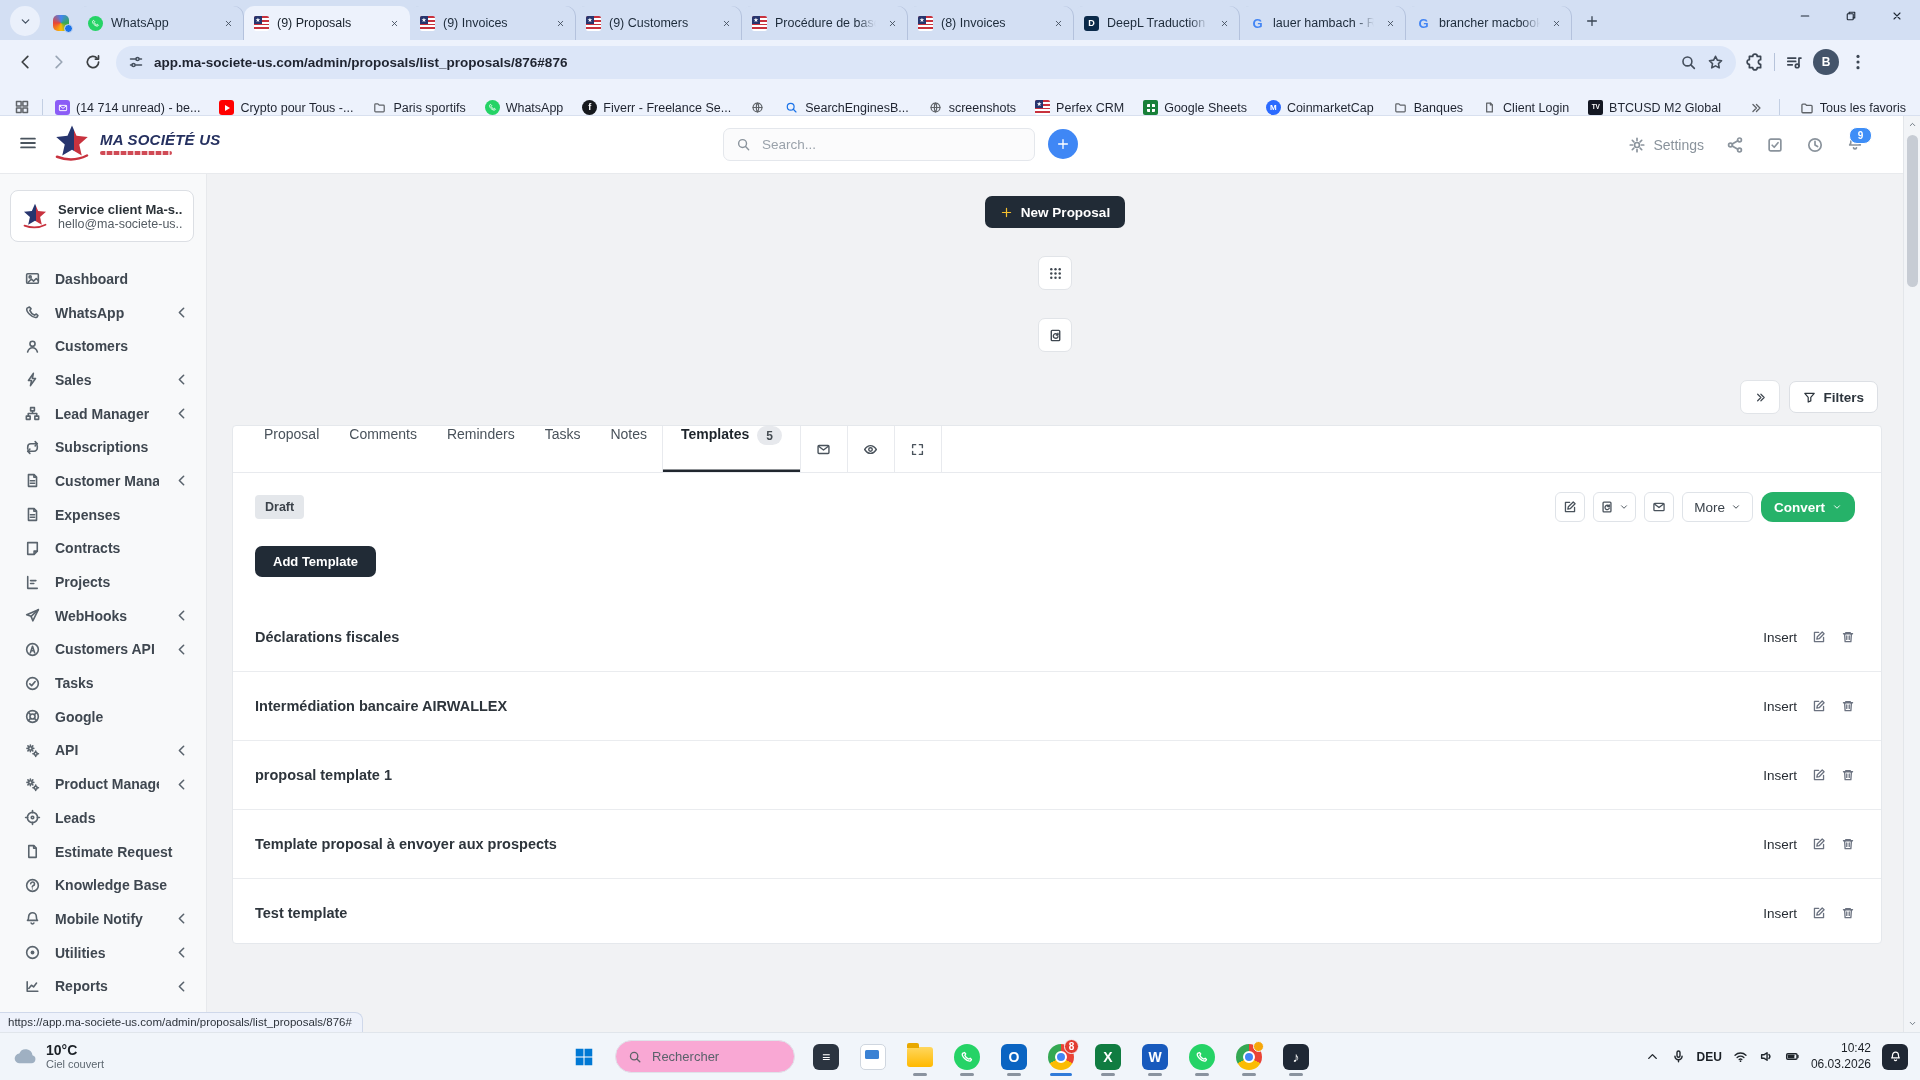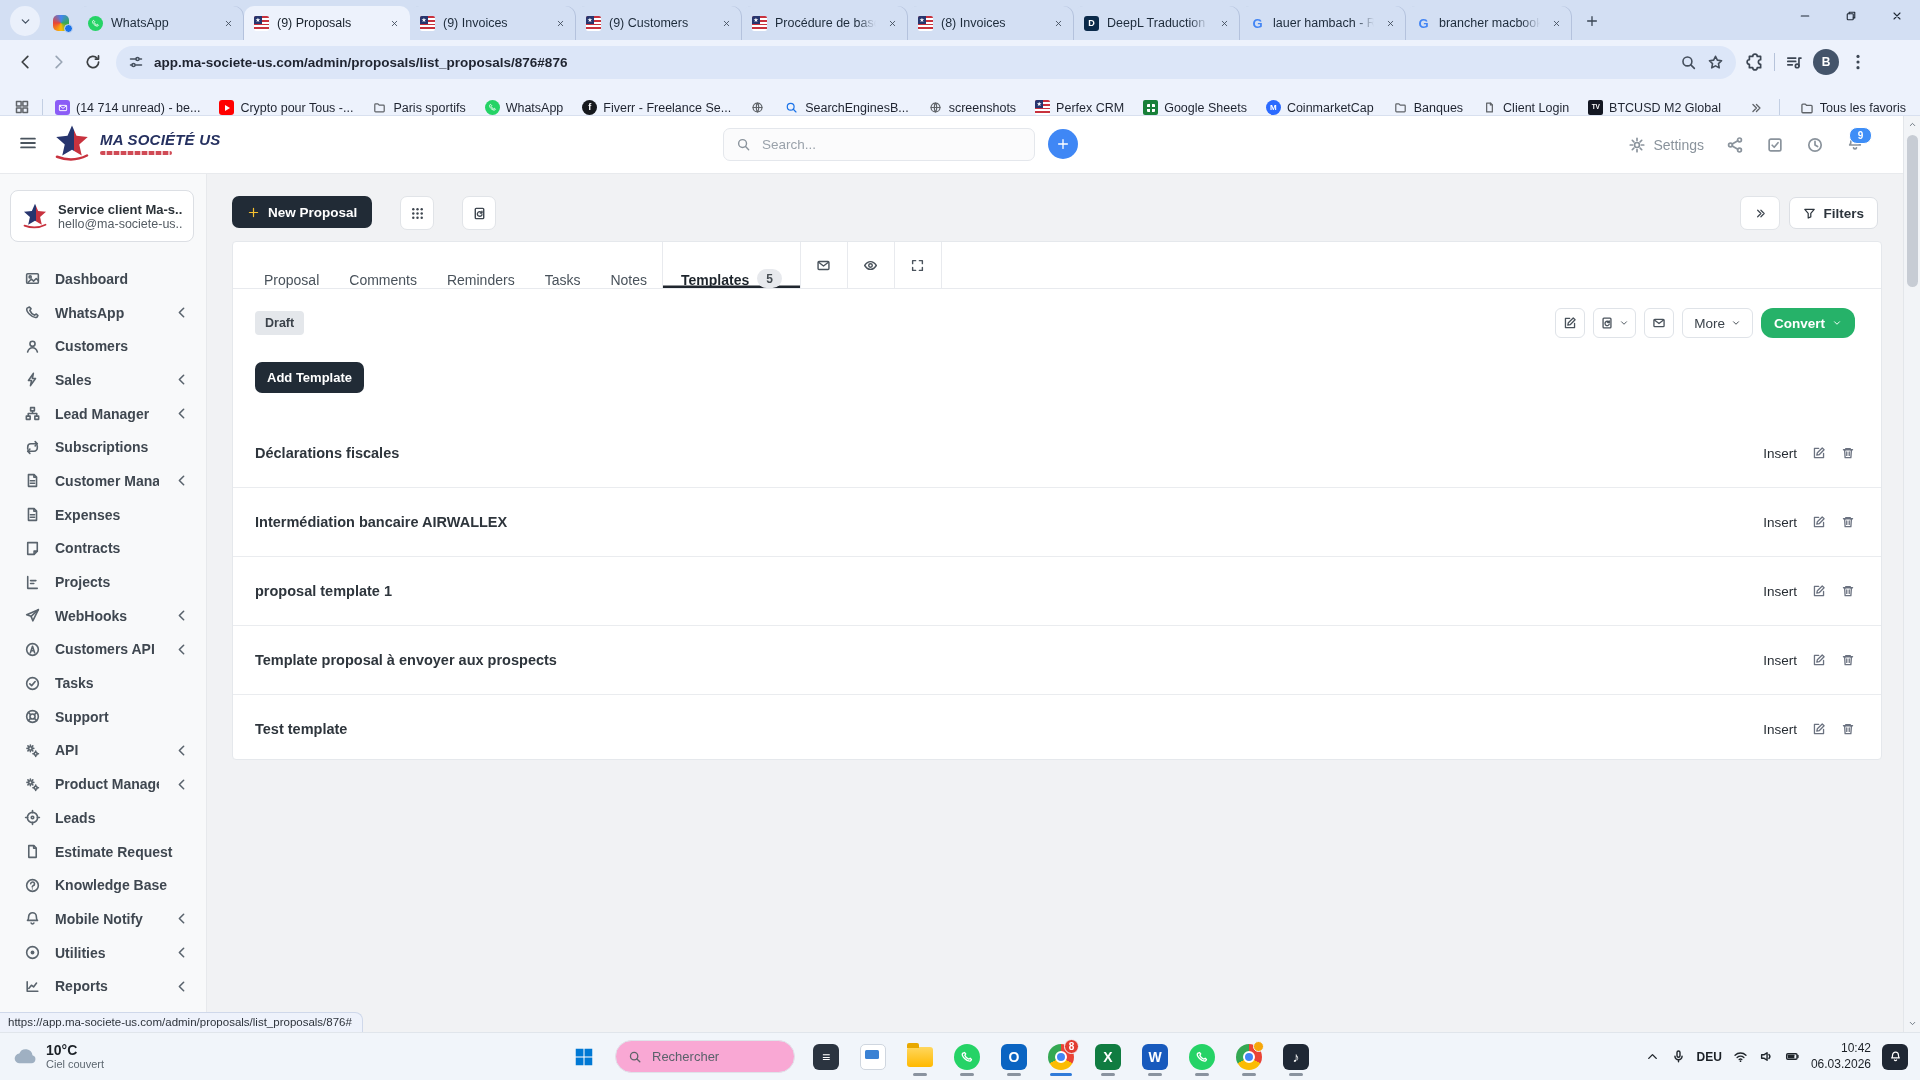--- a/index.html
+++ b/index.html
@@ -111,36 +111,36 @@
   .uc-col{display:flex;flex-direction:column;overflow:hidden;}
   .uc-name{font-size:13px;font-weight:700;color:#2b3238;white-space:nowrap;}
   .uc-mail{font-size:12.5px;color:#545c63;white-space:nowrap;}
   .side-nav{display:flex;flex-direction:column;padding-top:8px;}
   .side-item{height:33.7px;display:flex;align-items:center;gap:14px;padding:0 16px 0 24px;color:#3f4750;}
   .side-item .ic{width:17px;height:17px;color:#5a646d;}
   .side-label{font-size:14px;font-weight:600;flex:1;white-space:nowrap;overflow:hidden;}
   .side-chev{width:11px;height:11px;color:#5f6a74;}
 
   .content{flex:1;overflow:hidden;}
-  .action-row{display:flex;align-items:flex-start;margin:22px 42px 0 25px;gap:28px;}
+  .action-row{display:flex;align-items:center;margin:22px 42px 0 25px;gap:28px;flex-direction:column;}
   .btn-newprop{height:32px;border:none;border-radius:7px;background:#212b36;color:#fff;font-size:13.5px;font-weight:600;
     display:flex;align-items:center;gap:8px;padding:0 15px;font-family:inherit;}
   .btn-newprop .ic{width:13px;height:13px;color:#f5c02f;}
   .icon-btn{width:32px;height:32px;background:#fff;border:1px solid #e1e4e8;border-radius:7px;display:flex;align-items:center;justify-content:center;color:#3f4750;}
   .icon-btn .ic{width:15px;height:15px;}
   .action-right{margin-left:auto;display:flex;gap:9px;align-items:center;}
   .btn-expand{width:38px;height:32px;background:#fff;border:1px solid #e1e4e8;border-radius:7px;display:flex;align-items:center;justify-content:center;color:#3f4750;}
   .btn-expand .ic{width:13px;height:13px;}
   .btn-filters{height:32px;background:#fff;border:1px solid #dcdfe4;border-radius:7px;display:flex;align-items:center;gap:7px;
     padding:0 13px;font-size:13.5px;font-weight:600;color:#2d353d;font-family:inherit;}
   .btn-filters .ic{width:13px;height:13px;}
 
   .card{margin:11px 38px 0 25px;background:#fff;border:1px solid #e5e8ec;border-radius:4px;height:519px;box-sizing:border-box;overflow:hidden;}
   .apptabs{height:46px;border-bottom:1px solid #e8eaee;display:flex;align-items:stretch;padding-left:16px;}
-  .apptab{display:flex;align-items:flex-end;padding:0 15px;font-size:14px;color:#49525b;position:relative;}
+  .apptab{display:flex;align-items:flex-start;padding:0 15px;font-size:14px;color:#49525b;position:relative;}
   .apptab.cell{border-left:1px solid #e8eaee;padding:0 18px;}
   .apptab.active{font-weight:700;color:#1d242b;box-shadow:inset 0 -2.5px 0 #20262e;}
   .tab-badge{margin-left:8px;background:#e7e9ed;border-radius:10px;font-size:12px;font-weight:600;color:#454c52;padding:2.5px 9px;}
   .apptab-icon{width:46px;display:flex;align-items:center;justify-content:center;border-left:1px solid #e8eaee;color:#4a535c;}
   .apptab-icon:last-of-type{border-right:1px solid #e8eaee;}
   .apptab-icon .ic{width:15px;height:15px;}
 
   .card-toolbar{display:flex;align-items:center;padding:19px 26px 9px 22px;}
   .badge-draft{background:#e4e7eb;border-radius:4px;font-size:12.5px;font-weight:600;color:#3c434b;padding:5px 10px;}
   .ct-right{margin-left:auto;display:flex;align-items:center;gap:8px;}
@@ -149,21 +149,21 @@
   .ct-btn .ic{width:14px;height:14px;}
   .ct-btn .chev{width:10px;height:10px;}
   .btn-more{height:30px;background:#fff;border:1px solid #dfe3e8;border-radius:6px;display:flex;align-items:center;gap:6px;
     padding:0 11px;font-size:13.5px;color:#3a424a;font-family:inherit;}
   .btn-more .ic{width:10px;height:10px;}
   .btn-convert{height:30px;border:none;border-radius:12px;background:#26b269;color:#fff;font-size:13.5px;font-weight:600;
     display:flex;align-items:center;gap:7px;padding:0 13px;font-family:inherit;}
   .btn-convert .ic{width:10px;height:10px;}
 
   .btn-addtpl{margin:15px 0 0 22px;height:31px;border:none;border-radius:7px;background:#212b36;color:#fff;
-    font-size:13px;font-weight:600;padding:0 12px;font-family:inherit;}
+    font-size:13px;font-weight:600;padding:0 18px;font-family:inherit;}
   .tpl-rows{margin-top:26px;}
   .trow{height:68px;display:flex;align-items:center;padding:0 26px 0 22px;border-bottom:1px solid #eaecef;}
   .trow-title{font-size:14.5px;font-weight:600;color:#2e353c;}
   .trow-right{margin-left:auto;display:flex;align-items:center;gap:15px;}
   .insert-link{font-size:13.5px;font-weight:500;color:#262c33;text-decoration:none;}
   .trow-right .ic{width:14px;height:14px;color:#6b7280;}
 
   
   .status-bubble{position:absolute;left:0;bottom:48px;z-index:60;background:#eef2fb;border:1px solid #cfd8ea;border-left:none;border-bottom:none;
     border-top-right-radius:8px;font-size:11.5px;color:#2d333b;padding:3px 10px 4px 8px;max-width:520px;white-space:nowrap;}
@@ -845,21 +845,21 @@
             <span class="side-label">Tasks</span>
           </a>
           <a class="side-item">
             <i class="ic">
               <svg viewBox="0 0 16 16" fill="none" stroke="currentColor" stroke-width="1.5" stroke-linecap="round" stroke-linejoin="round">
                 <circle cx="8" cy="8" r="5.5"></circle>
                 <circle cx="8" cy="8" r="2.4"></circle>
                 <path d="M4.1 4.1l2.2 2.2M11.9 4.1 9.7 6.3M4.1 11.9l2.2-2.2M11.9 11.9 9.7 9.7"></path>
               </svg>
             </i>
-            <span class="side-label">Support</span>
+            <span class="side-label">Google</span>
           </a>
           <a class="side-item">
             <i class="ic">
               <svg viewBox="0 0 16 16" fill="none" stroke="currentColor" stroke-width="1.5" stroke-linecap="round" stroke-linejoin="round">
                 <circle cx="6" cy="6" r="1.6"></circle>
                 <path d="M6 2.8v1M6 8.2v1M2.8 6h1M8.2 6h1M3.7 3.7l.7.7M7.6 7.6l.7.7M8.3 3.7l-.7.7M4.4 7.6l-.7.7"></path>
                 <circle cx="11" cy="11" r="1.4"></circle>
                 <path d="M11 8.4v.9M11 12.7v.9M8.4 11h.9M12.7 11h.9"></path>
               </svg>
             </i>

